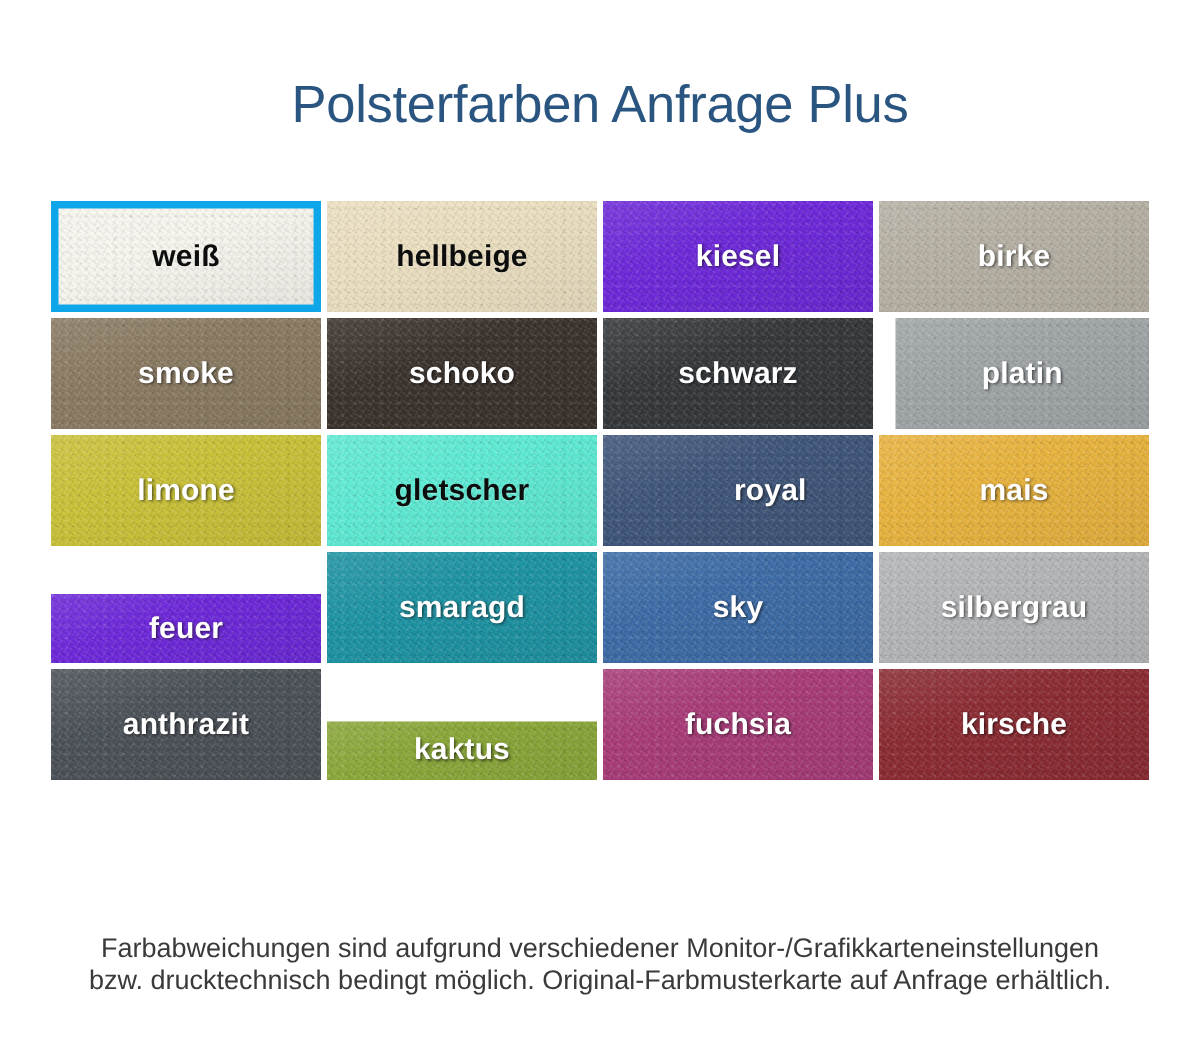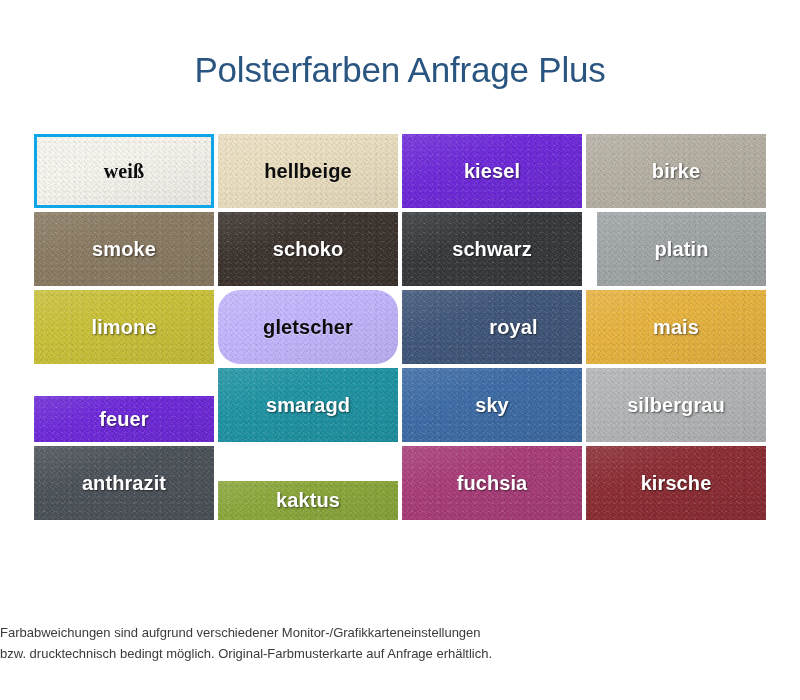--- a/index.html
+++ b/index.html
@@ -81,31 +81,31 @@
   }
   .swatch.light-text .swatch-label {
     color: #ffffff;
     text-shadow: 1px 1px 2px rgba(0,0,0,.55);
   }
   .swatch.dark-text .swatch-label {
     color: #0d0d0d;
     text-shadow: 0 1px 1px rgba(255,255,255,.35);
   }
   .swatch.bordered {
-    border: 3px solid #0ea5e9;
-    font-family: Liberation Serif, serif;
+    border: 5px solid #0ea5e9;
   }
 
   #footnote {
     position: absolute;
     left: 0;
     top: 622px;
     width: 800px;
+    text-align: center;
     color: #3a3a3a;
-    font-size: 13px;
+    font-size: 18px;
     line-height: 21px;
     font-family: "Liberation Sans", sans-serif;
   }
   #footnote .fn-line {
     display: block;
   }
 </style>
 </head>
 <body style="background: rgb(255, 255, 255);">
 
@@ -132,21 +132,21 @@
     </div>
     <div class="swatch light-text" style="background: rgb(52, 56, 59);">
       <span class="swatch-label">schwarz</span>
     </div>
     <div class="swatch light-text" style="background: rgb(160, 165, 168); margin-left: 11px;">
       <span class="swatch-label">platin</span>
     </div>
     <div class="swatch light-text" style="background: rgb(201, 193, 56);">
       <span class="swatch-label">limone</span>
     </div>
-    <div class="swatch dark-text" style="background: #c4b5fd; border-radius: 22px;">
+    <div class="swatch dark-text" style="background: #5eead4;">
       <span class="swatch-label">gletscher</span>
     </div>
     <div class="swatch light-text" style="background: rgb(63, 85, 121); padding-left: 43px;">
       <span class="swatch-label">royal</span>
     </div>
     <div class="swatch light-text" style="background: rgb(232, 179, 62);">
       <span class="swatch-label">mais</span>
     </div>
     <div class="swatch light-text" style="background: #6d28d9; margin-top: 28px;">
       <span class="swatch-label">feuer</span>

